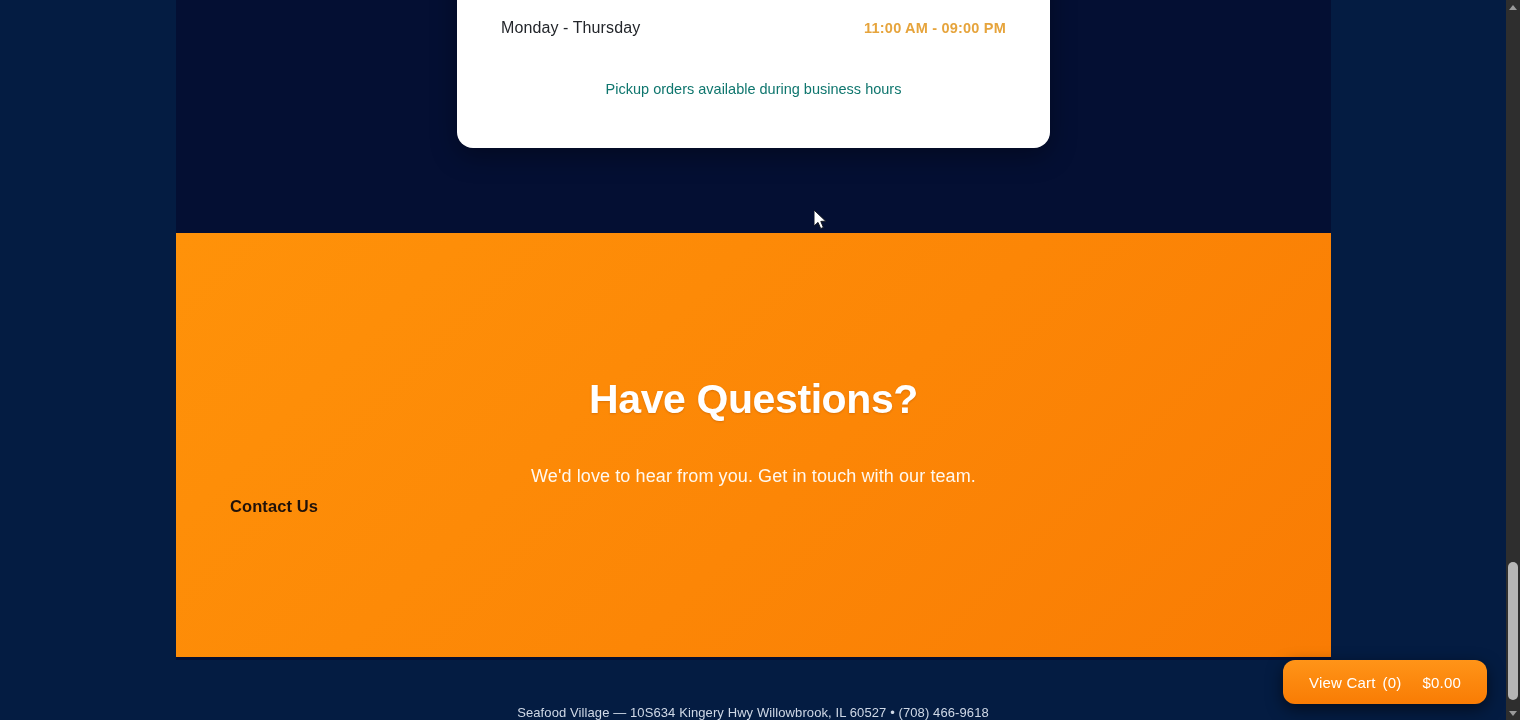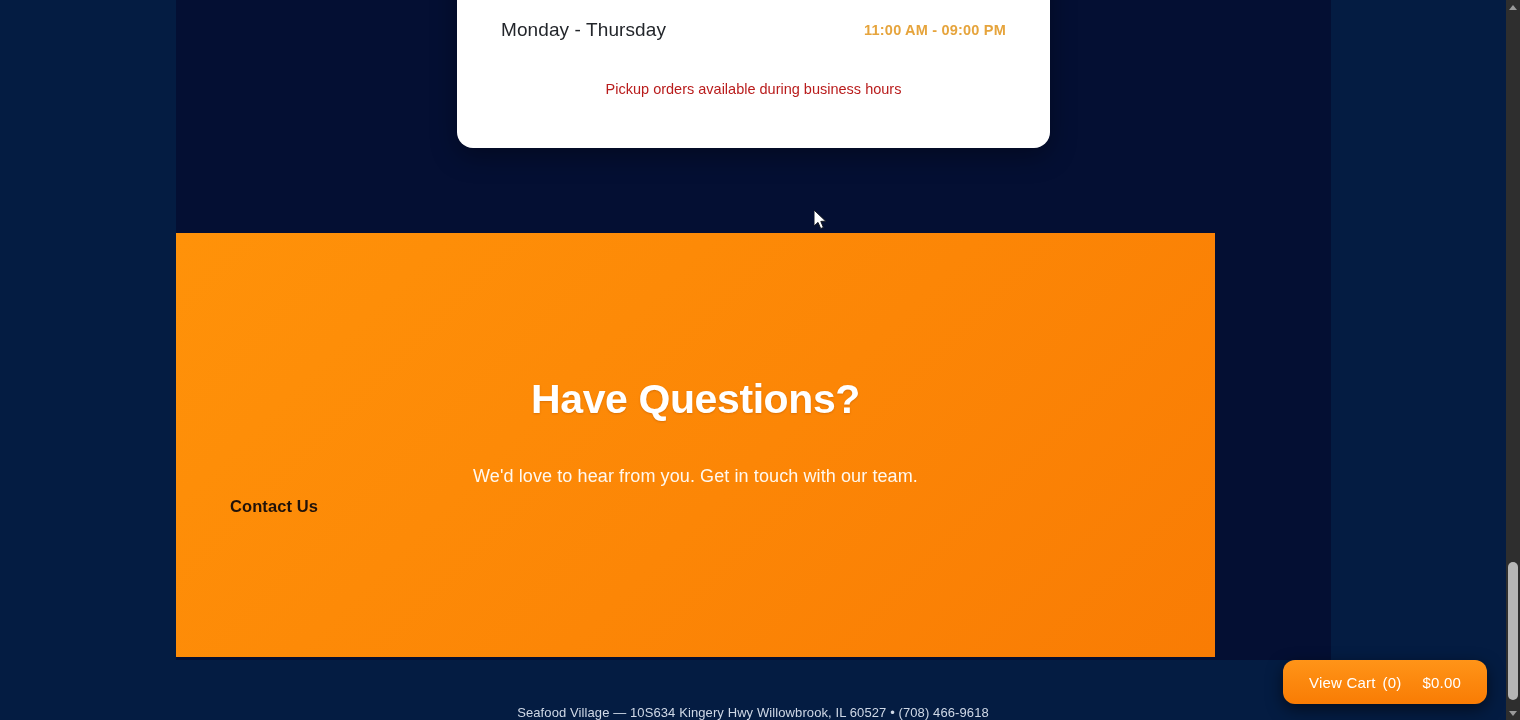--- a/index.html
+++ b/index.html
@@ -52,45 +52,45 @@
   }
   .hours-row {
     position: absolute;
     left: 44px; right: 44px;
     top: 99px;
     display: flex;
     align-items: center;
     justify-content: space-between;
   }
   .hours-day {
-    font-size: 19px;
+    font-size: 16px;
     color: #23262b;
     letter-spacing: .1px;
   }
   .hours-time {
     font-size: 14.5px;
     font-weight: bold;
     color: #e6a43c;
     letter-spacing: .2px;
   }
   .hours-note {
     position: absolute;
     left: 0; right: 0;
     top: 161px;
     text-align: center;
     font-size: 14.5px;
-    color: #b91c1c;
+    color: #0f766e;
   }
 
   
   .cta-band {
     position: absolute;
     left: 176px;
     top: 233px;
-    width: 1039px;
+    width: 1155px;
     height: 424px;
     background: linear-gradient(135deg, #ff9209 0%, #fc8606 55%, #f97c04 100%);
     overflow: hidden;
   }
   .cta-title {
     position: absolute;
     left: 0; right: 0;
     top: 143px;
     text-align: center;
     font-size: 41px;

